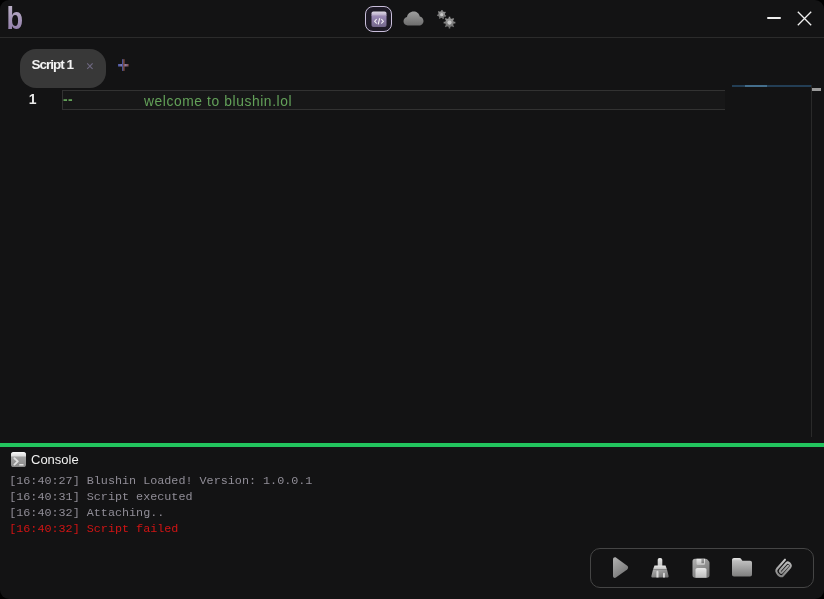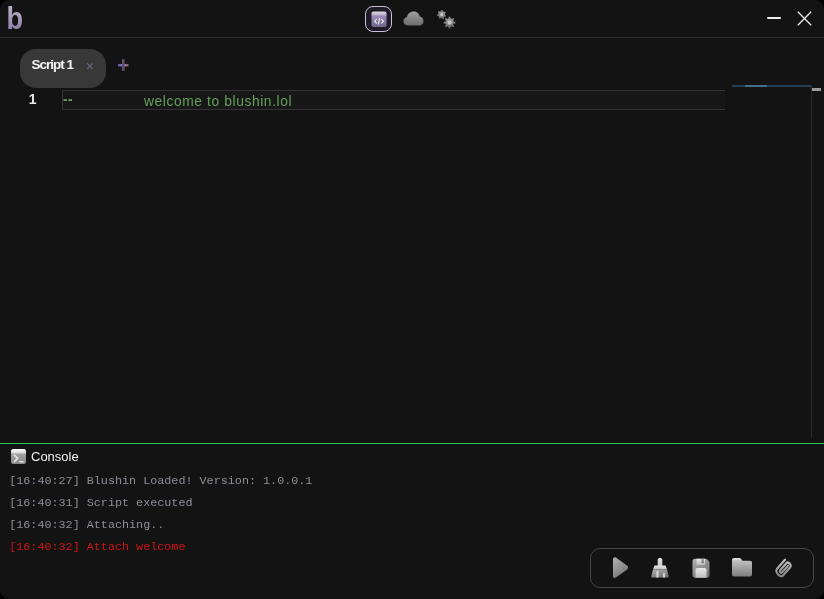--- a/index.html
+++ b/index.html
@@ -17,23 +17,23 @@
 .tabx{position:absolute;left:65.6px;top:10.5px;font-size:10.5px;color:#6e6880;}
 
 .lineno{position:absolute;left:28.7px;top:90.6px;font-size:14px;font-weight:bold;color:#e8e8e8;}
 .curline{position:absolute;left:61.5px;top:89.8px;width:663px;height:20.4px;background:#171718;border:1.6px solid #323232;border-right:none;}
 .code{position:absolute;top:94px;font-size:13.8px;color:#63a159;}
 .mmline{position:absolute;left:732px;top:85px;width:79px;height:2px;background:#233e55;}
 .mmline2{position:absolute;left:745px;top:85px;width:22px;height:2px;background:#446e8c;}
 .vline{position:absolute;left:811px;top:85px;width:1px;height:352px;background:#2a2a2a;}
 .cursmark{position:absolute;left:812px;top:88px;width:9px;height:3px;background:#9a9a9a;}
 
-.console{position:absolute;top:443px;left:0;width:824px;height:156px;border-top:1px solid #22c55e;}
+.console{position:absolute;top:443px;left:0;width:824px;height:156px;border-top:4px solid #22c55e;}
 .ctitle{position:absolute;left:31px;top:5px;font-size:13px;color:#f0f0f0;}
-.clog{position:absolute;left:9.2px;top:26px;font-family:"Liberation Mono",monospace;font-size:11.75px;line-height:22px;white-space:pre;}
+.clog{position:absolute;left:9.2px;top:26px;font-family:"Liberation Mono",monospace;font-size:11.75px;line-height:16px;white-space:pre;}
 .lg{color:#908d97;}
 .lr{color:#d21414;}
 
 .toolbar{position:absolute;left:590px;top:548px;width:224px;height:40px;border:1px solid #454545;border-radius:10px;}
 </style>
 </head>
 <body>
 <div class="win">
   <div class="titlebar">
     <svg width="40" height="37" style="position:absolute;left:0;top:0">
@@ -134,21 +134,21 @@
       </defs>
       <rect x="0" y="0" width="15" height="15" rx="2.6" fill="url(#gterm)"></rect>
       <path d="M2.6,0 L12.4,0 C13.8,0 15,1.2 15,2.6 L15,4.6 L0,4.6 L0,2.6 C0,1.2 1.2,0 2.6,0 Z" fill="url(#gtermt)"></path>
       <path d="M3.4,6.2 L6.8,9.4 L3.4,12.6" stroke="#dedede" stroke-width="1.9" fill="none" stroke-linecap="round" stroke-linejoin="round"></path>
       <rect x="8.2" y="11.9" width="4.4" height="1.6" rx="0.5" fill="#dedede"></rect>
     </svg>
     <div class="ctitle">Console</div>
     <div class="clog"><span class="lg">[16:40:27] Blushin Loaded! Version: 1.0.0.1
 [16:40:31] Script executed
 [16:40:32] Attaching..</span>
-<span class="lr">[16:40:32] Attach welcome</span></div>
+<span class="lr">[16:40:32] Script failed</span></div>
   </div>
 
   <div class="toolbar"></div>
   <svg style="position:absolute;left:590px;top:548px;" width="224" height="40" viewBox="0 0 224 40">
     <defs>
       <linearGradient id="gi" x1="0" y1="0" x2="0.6" y2="1">
         <stop offset="0" stop-color="#b2b2b2"></stop>
           <stop offset="1" stop-color="#757575"></stop>
       </linearGradient>
       <linearGradient id="gil" x1="0" y1="0" x2="0" y2="1">

